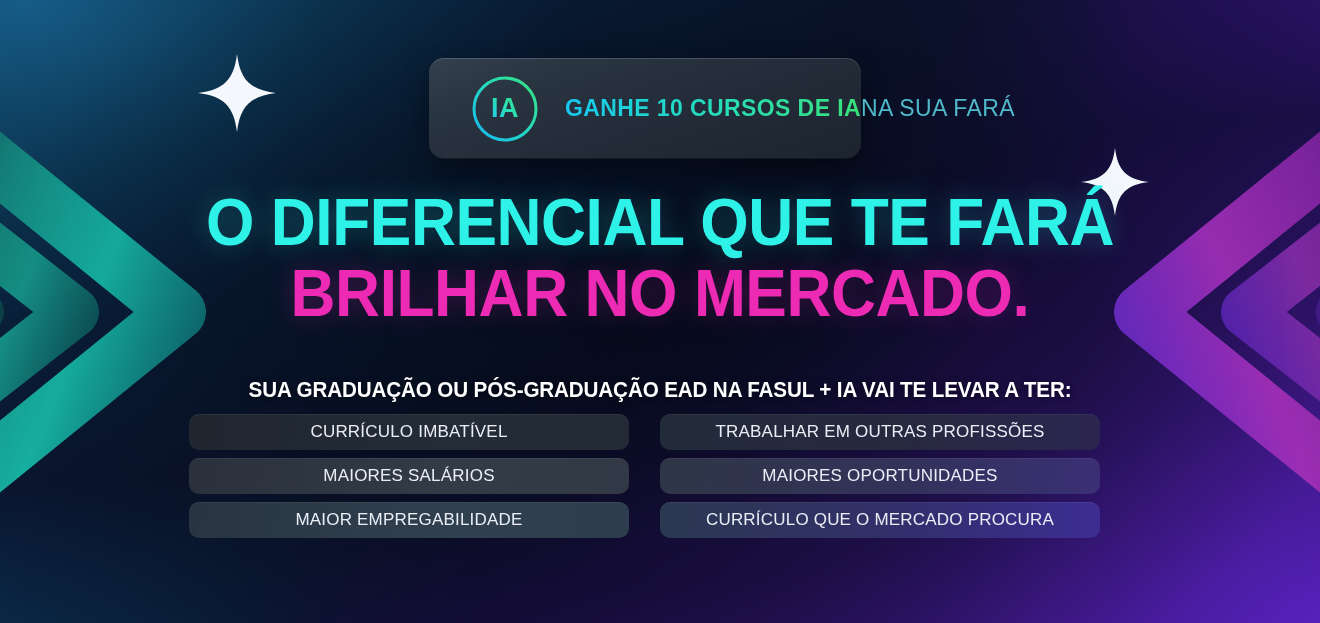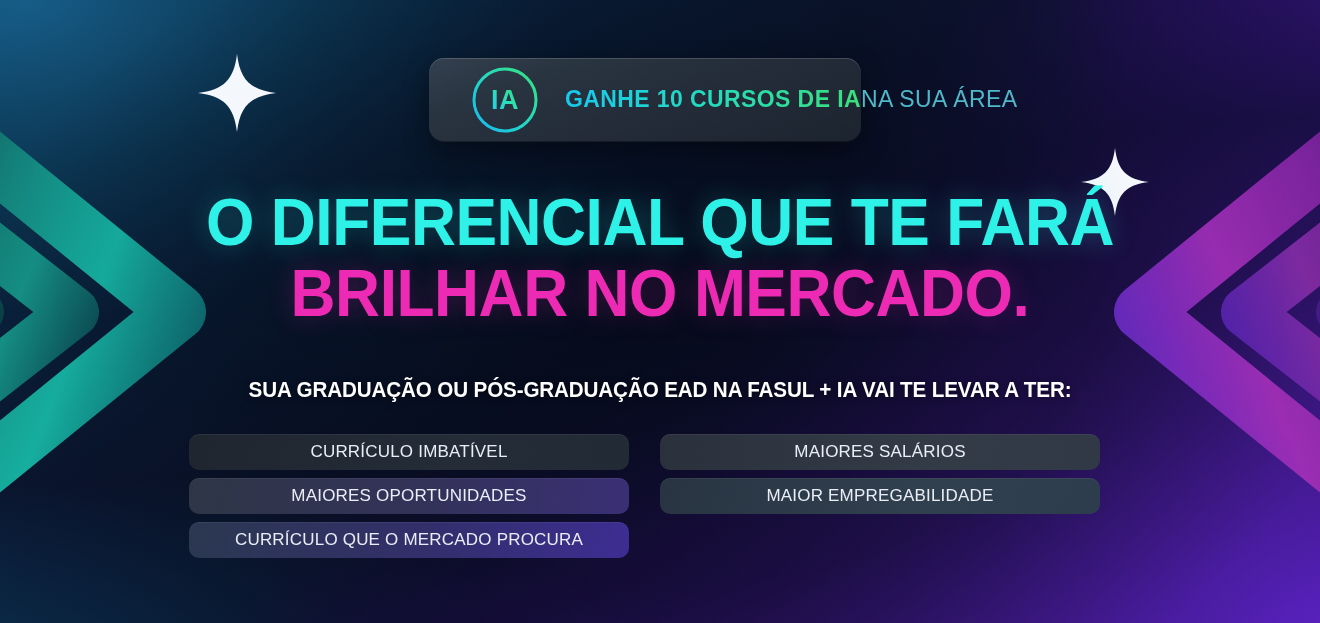--- a/index.html
+++ b/index.html
@@ -35,21 +35,21 @@
   
   .chev-left,.chev-right{position:absolute;top:0;height:623px;pointer-events:none;}
   .chev-left{left:0;width:330px;}
   .chev-right{right:0;width:330px;}
 
   
   .sparkle{position:absolute;pointer-events:none;}
 
   
   .badge{
-    position:absolute;left:429px;top:58px;width:432px;height:84px;
+    position:absolute;left:429px;top:58px;width:432px;height:101px;
     border-radius:15px;
     background:linear-gradient(160deg,#33404f 0%,#2a3542 22%,#232c38 55%,#1b242f 100%);
     box-shadow:
       inset 0 1px 0 rgba(255,255,255,0.16),
       inset 0 -1px 0 rgba(0,0,0,0.35),
       0 10px 26px rgba(0,0,0,0.42);
     display:flex;align-items:center;
   }
   .badge-logo{
     width:68px;height:68px;margin-left:42px;flex:0 0 68px;
@@ -92,21 +92,21 @@
   .subtitle{
     position:absolute;left:0;right:0;top:378px;text-align:center;
     font-weight:700;font-size:21.5px;letter-spacing:-0.15px;
     color:#ffffff;white-space:nowrap;
     transform:scaleX(0.96);
     text-shadow:0 1px 6px rgba(0,0,0,0.5);
   }
 
   
   .pill-grid{
-    position:absolute;left:189px;top:434px;
+    position:absolute;left:189px;top:414px;
     width:911px;
     display:grid;grid-template-columns:440px 440px;
     column-gap:31px;row-gap:8px;
   }
   .pill{
     height:36px;border-radius:10px;
     display:flex;align-items:center;justify-content:center;
     font-size:17px;font-weight:400;letter-spacing:0.2px;
     color:#e9eef6;white-space:nowrap;
     box-shadow:inset 0 1px 0 rgba(255,255,255,0.06);
@@ -218,32 +218,33 @@
             <stop offset="50%" stop-color="#23d9c2"></stop>
             <stop offset="100%" stop-color="#38e27c"></stop>
           </linearGradient>
         </defs>
         <circle cx="34" cy="34" r="31" fill="none" stroke="url(#ringGrad)" stroke-width="3"></circle>
       </svg>
       <span class="badge-logo-text">IA</span>
     </div>
     <div class="badge-copy">
       <span class="badge-line1">GANHE 10 CURSOS DE IA</span>
-      <span class="badge-line2">NA SUA ÁREA</span>
+      <span class="badge-line2">NA SUA FARÁ</span>
     </div>
   </div>
 
   <div class="headline">
     <div class="head-line head-cyan">O DIFERENCIAL QUE TE FARÁ</div>
     <div class="head-line head-magenta">BRILHAR NO MERCADO.</div>
   </div>
 
   <div class="subtitle">SUA GRADUAÇÃO OU PÓS-GRADUAÇÃO EAD NA FASUL + IA VAI TE LEVAR A TER:</div>
 
   <div class="pill-grid">
     <div class="pill pill-l1">CURRÍCULO IMBATÍVEL</div>
+    <div class="pill pill-r1">TRABALHAR EM OUTRAS PROFISSÕES</div>
     <div class="pill pill-l2">MAIORES SALÁRIOS</div>
     <div class="pill pill-r2">MAIORES OPORTUNIDADES</div>
     <div class="pill pill-l3">MAIOR EMPREGABILIDADE</div>
     <div class="pill pill-r3">CURRÍCULO QUE O MERCADO PROCURA</div>
   </div>
 
 </div>
 
 </body></html>

